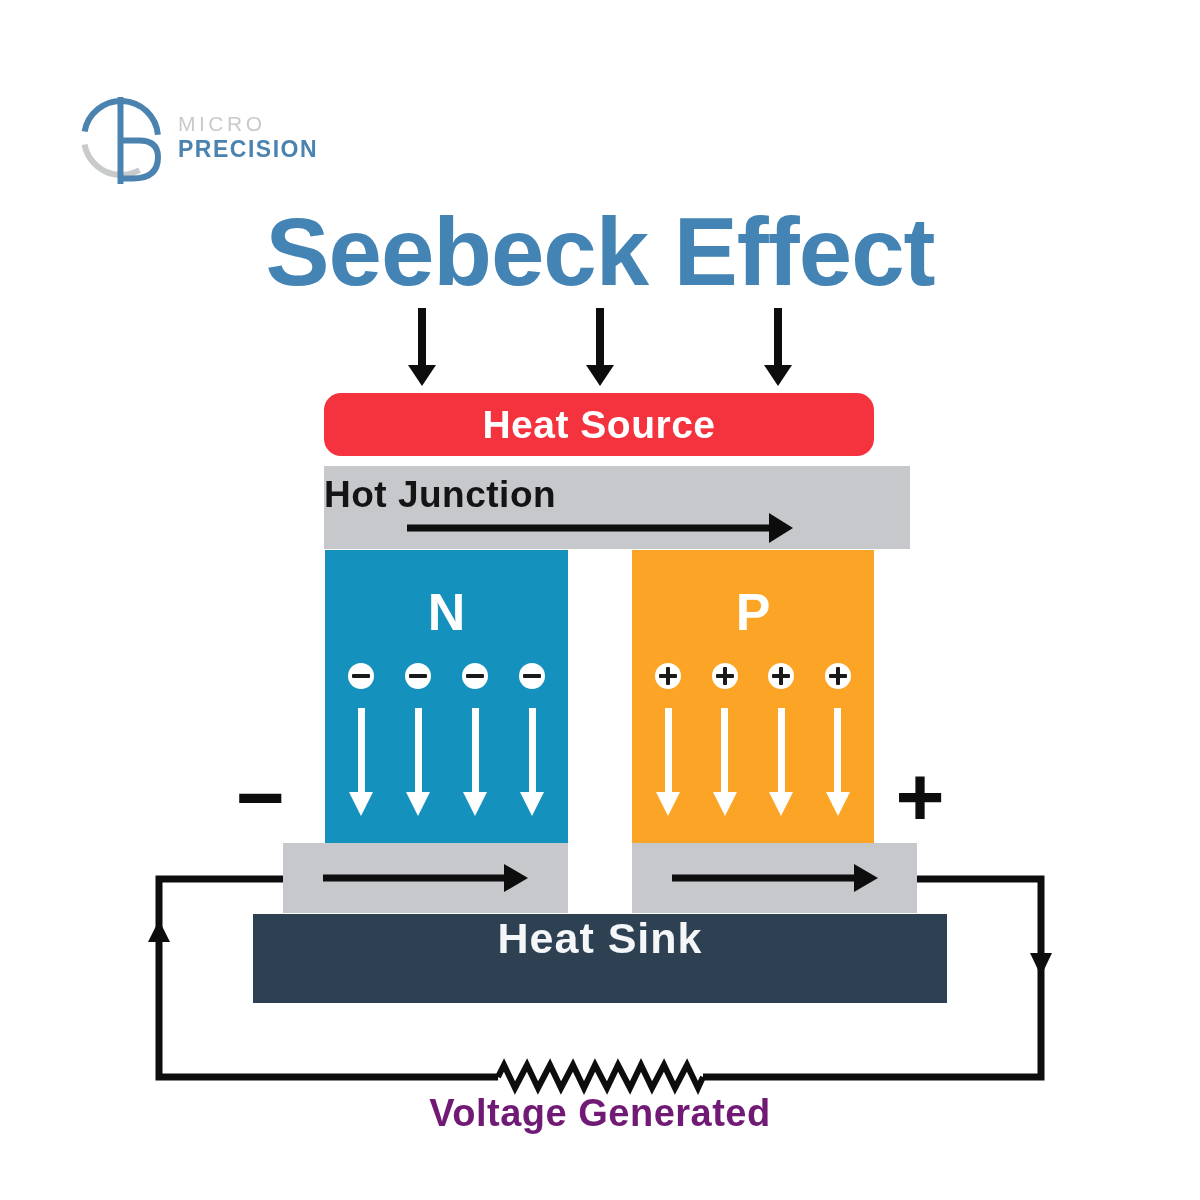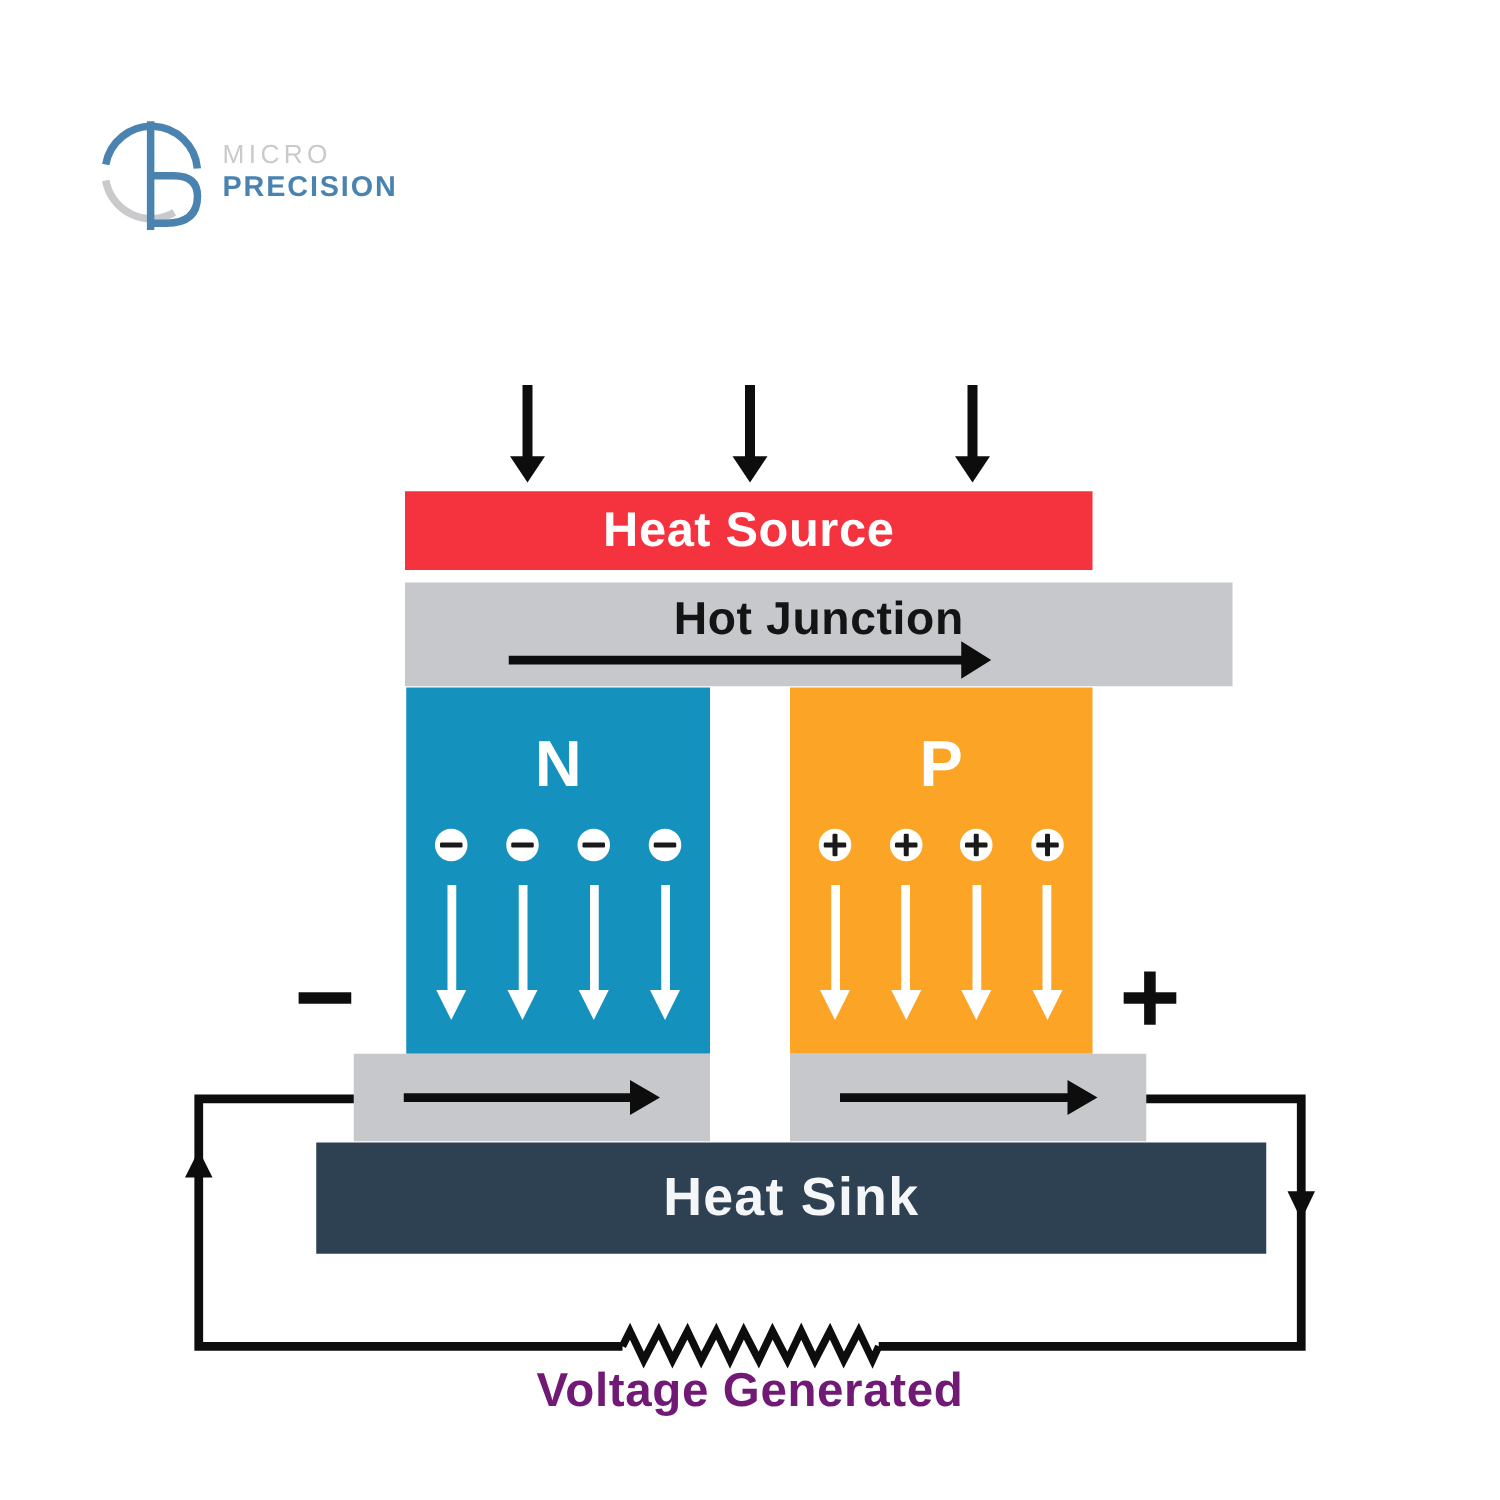--- a/index.html
+++ b/index.html
@@ -24,24 +24,24 @@
     letter-spacing:3.5px;color:var(--logo-gray);font-weight:400;}
   .logo-line2{position:absolute;left:178px;top:117px;font-size:23px;line-height:25px;
     letter-spacing:1.5px;color:var(--logo-blue);font-weight:700;}
 
   
   .title{position:absolute;left:0;top:179px;width:1200px;text-align:center;
     font-size:96px;line-height:1.1;font-weight:bold;color:var(--title-blue);letter-spacing:-1px;}
 
   
   .heat-source{position:absolute;left:324px;top:373px;width:550px;height:63px;
-    background:var(--heat-source-red);display:flex;align-items:center;justify-content:center;}
+    background:var(--heat-source-red);display:flex;align-items:center;justify-content:center;border-radius:17px;}
   .heat-source-text{color:#fff;font-weight:bold;font-size:39px;letter-spacing:.5px;}
-  .hot-junction{position:absolute;left:324px;top:446px;width:662px;height:83px;
-    background:var(--junction-gray);text-align:center;}
+  .hot-junction{position:absolute;left:324px;top:446px;width:586px;height:83px;
+    background:var(--junction-gray);text-align:left;}
   .hot-junction-text{display:inline-block;margin-top:8px;color:#141414;font-weight:bold;
     font-size:37px;letter-spacing:.5px;}
 
   
   .block{position:absolute;top:530px;height:293px;}
   .block-n{left:325px;width:243px;background:var(--n-type-teal);}
   .block-p{left:632px;width:242px;background:var(--p-type-orange);}
   .block-label{position:absolute;top:36px;left:0;right:0;text-align:center;
     color:#fff;font-weight:bold;font-size:52px;line-height:1;}
   .charges{position:absolute;top:113px;left:0;right:0;display:flex;
@@ -62,22 +62,22 @@
   .terminal{position:absolute;top:722px;width:120px;height:110px;display:flex;
     align-items:center;justify-content:center;color:var(--wire-black);
     font-size:84px;font-weight:bold;line-height:1;}
   .terminal-minus{left:200px;}
   .terminal-plus{left:860px;}
 
   
   .cold-bar{position:absolute;top:823px;width:285px;height:70px;background:var(--junction-gray);}
   .cold-bar-left{left:283px;}
   .cold-bar-right{left:632px;}
-  .heat-sink{position:absolute;left:253px;top:894px;width:760px;height:89px;
-    background:var(--heat-sink-navy);display:flex;align-items:center;justify-content:center;}
+  .heat-sink{position:absolute;left:253px;top:894px;width:694px;height:89px;
+    background:var(--heat-sink-navy);display:flex;justify-content:center;}
   .heat-sink-text{color:#f4f6f8;font-weight:bold;font-size:43px;letter-spacing:1px;}
 
   
   .voltage{position:absolute;left:0;top:1072px;width:1200px;text-align:center;
     font-size:38px;font-weight:bold;color:#701a75;letter-spacing:.5px;}
 
   
   .overlay{position:absolute;left:0;top:0;width:1200px;height:1200px;pointer-events:none;}
   .overlay line,.overlay polyline,.overlay path{stroke:var(--wire-black);fill:none;}
   .overlay polygon{fill:var(--wire-black);stroke:none;}
@@ -89,20 +89,21 @@
 
   <svg class="logo-mark" viewBox="58 58 124 114" xmlns="http://www.w3.org/2000/svg">
     <path d="M 84.6 111.6 A 37 37 0 0 1 157.9 114.8" stroke="#4B83B0" stroke-width="6" fill="none"></path>
     <path d="M 84.6 124.4 A 37 37 0 0 0 139.5 150" stroke="#C9CACC" stroke-width="6" fill="none"></path>
     <line x1="120.5" y1="77" x2="120.5" y2="164" stroke="#4B83B0" stroke-width="6"></line>
     <path d="M 123 120.5 L 139 120.5 Q 158 120.5 158 137 Q 158 158.5 133 158.5 L 123 158.5" stroke="#4B83B0" stroke-width="6" fill="none"></path>
   </svg>
   <div class="logo-line1">MICRO</div>
   <div class="logo-line2">PRECISION</div>
 
+  <div class="title">Seebeck Effect</div>
 
   <div class="heat-source">
     <span class="heat-source-text">Heat Source</span>
   </div>
   <div class="hot-junction">
     <span class="hot-junction-text">Hot Junction</span>
   </div>
 
   <div class="block block-n">
     <div class="block-label">N</div>

